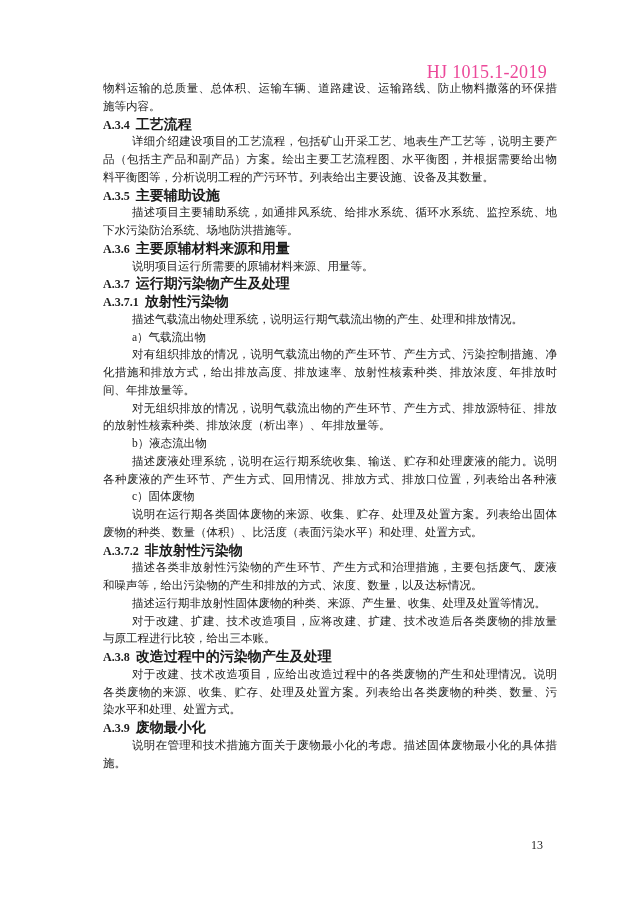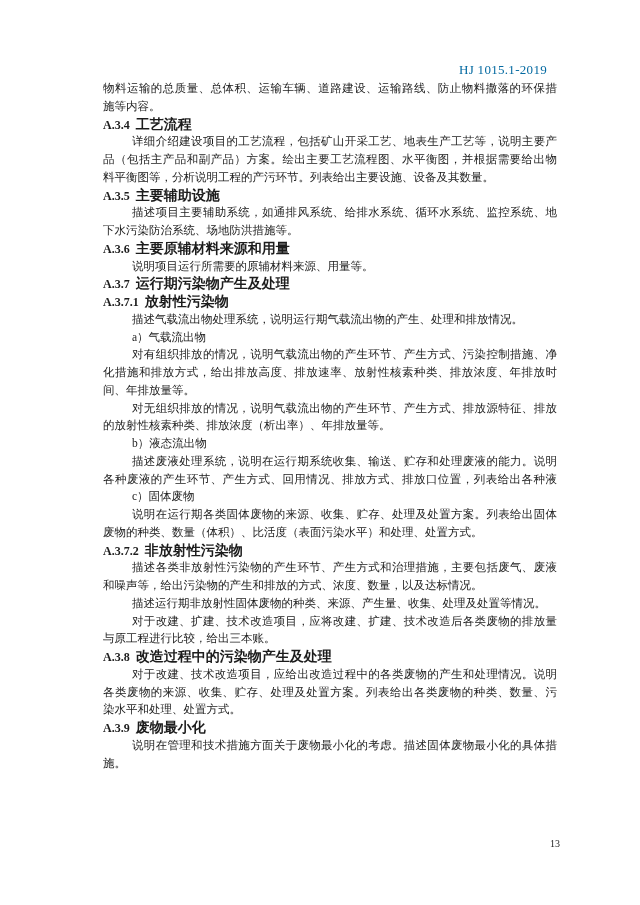--- a/index.html
+++ b/index.html
@@ -13,23 +13,23 @@
     height: 905px;
     background: #ffffff;
     overflow: hidden;
     font-family: "Liberation Serif", "DejaVu Serif", serif;
     color: #1c1c1c;
   }
   .running-header {
     position: absolute;
     top: 62px;
     right: 93px;
-    font-size: 13px;
+    font-size: 18px;
     letter-spacing: 0.3px;
-    color: #0369a1;
+    color: #ec4899;
   }
   .content {
     position: absolute;
     left: 103px;
     top: 80px;
     width: 454px;
   }
   .line {
     height: 17.75px;
     line-height: 17.75px;
@@ -53,22 +53,22 @@
   }
   .line.heading .h-title {
     font-family: "DejaVu Sans", "Liberation Sans", sans-serif;
     font-weight: bold;
     font-size: 14px;
     margin-left: 6px;
   }
   .page-number {
     position: absolute;
     top: 838px;
-    right: 80px;
-    font-size: 10px;
+    right: 97px;
+    font-size: 12px;
     color: #1c1c1c;
   }
 </style>
 </head>
 <body>
 
 <div class="page">
   <div class="running-header">HJ 1015.1-2019</div>
 
   <main class="content" id="content">

